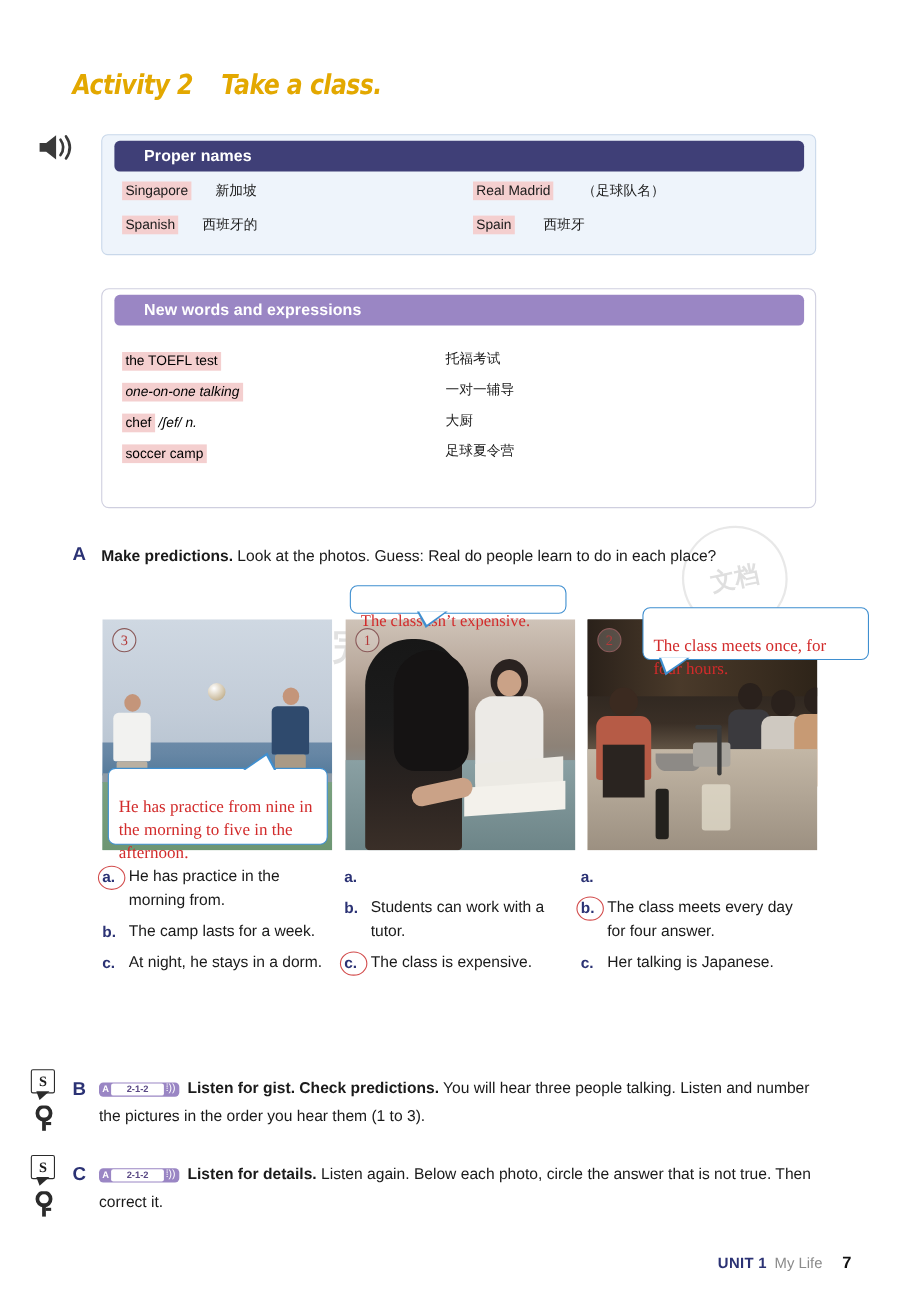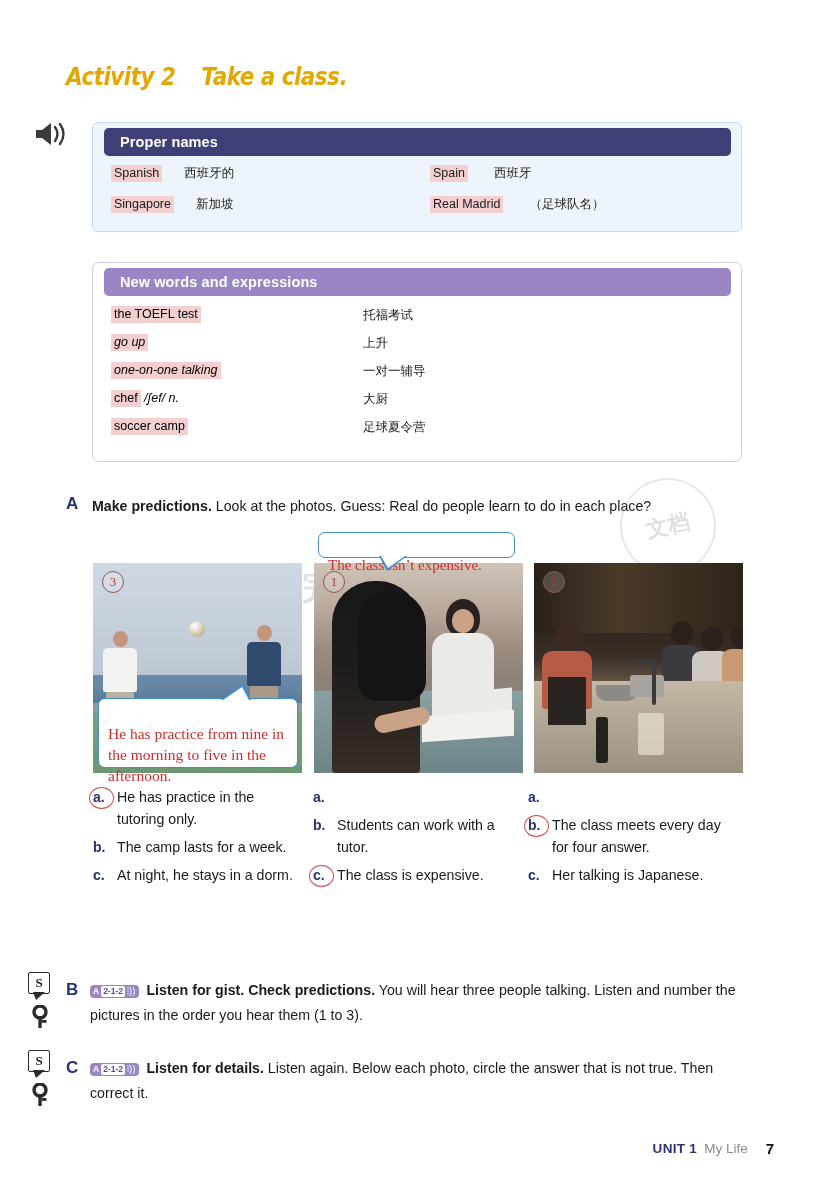--- a/index.html
+++ b/index.html
@@ -32,21 +32,21 @@
     width: 650px; height: 110px;
     background: #eef4fb;
     border: 1px solid #c9d8ea;
     border-radius: 6px;
   }
   .box-header {
     position: absolute; left: 11px; top: 5px;
     width: 627px; height: 28px;
     border-radius: 5px;
     color: #fff; font-weight: 700; font-size: 14.5px;
-    display: flex; align-items: center; padding-left: 16px;
+    display: flex; align-items: center; padding-left: 27px;
     letter-spacing: 0.1px;
   }
   .propbox .box-header { background: #3f3f77; }
 
   .pn-grid {
     position: absolute; left: 0; top: 42px; width: 100%;
     font-size: 12.5px; color: #1a1a1a;
   }
   .pn-row { display: flex; height: 31px; align-items: flex-start; }
   .pn-cell { display: flex; }
@@ -61,21 +61,21 @@
   
   .nwbox {
     position: absolute; left: 92px; top: 262px;
     width: 650px; height: 200px;
     background: #ffffff;
     border: 1px solid #cfcfdf;
     border-radius: 7px;
   }
   .nwbox .box-header { background: #9a86c4; }
   .nw-list { position: absolute; left: 0; top: 44px; width: 100%; font-size: 12.5px; }
-  .nw-row { display: flex; height: 28px; align-items: flex-start; padding-left: 18px; }
+  .nw-row { display: flex; height: 28px; align-items: flex-end; padding-left: 18px; gap: 42px; }
   .nw-term { width: 252px; }
   .nw-term .hl.ital { font-style: italic; }
 
   
   .sec-letter {
     position: absolute;
     font-weight: 700; font-size: 17px; color: #2b3274;
     font-family: "Liberation Sans", sans-serif;
   }
   .sec-a-letter { left: 66px; top: 494px; }
@@ -250,21 +250,21 @@
     display: inline-flex; align-items: center; gap: 2px;
     background: #9a86c4; border-radius: 4px;
     padding: 1px 4px 1px 3px; margin-right: 7px;
     position: relative; top: -1px;
   }
   .audio-badge .ab-a {
     color: #fff; font-size: 8.5px; font-weight: 700; line-height: 10px;
   }
   .audio-badge .ab-num {
     background: #fff; color: #5b4a86; font-size: 8.5px; font-weight: 700;
-    border-radius: 2px; padding: 0 2px; line-height: 11px;
+    border-radius: 2px; padding: 0 14px; line-height: 11px;
   }
   .audio-badge .ab-wave { color: #fff; font-size: 9.5px; line-height: 10px; }
 
   .skill-icons { position: absolute; left: 28px; }
   .si-b { top: 972px; } .si-c { top: 1050px; }
   .s-bubble {
     position: relative; width: 22px; height: 22px;
     border: 1.7px solid #2b2b2b; border-radius: 2px;
     display: flex; align-items: center; justify-content: center;
     font-weight: 700; font-size: 13px; color: #1a1a1a;
@@ -325,51 +325,47 @@
       <path d="M23 9 q5 7 0 14" stroke="#3a3a3a" stroke-width="2.4" fill="none" stroke-linecap="round"></path>
       <path d="M28 6 q7 10 0 20" stroke="#3a3a3a" stroke-width="2.4" fill="none" stroke-linecap="round"></path>
     </svg>
   </div>
 
   <div class="propbox">
     <div class="box-header">Proper names</div>
     <div class="pn-grid">
       <div class="pn-row">
         <div class="pn-cell left">
+          <span class="hl">Singapore</span>
+          <span class="cn">新加坡</span>
+        </div>
+        <div class="pn-cell right">
+          <span class="hl">Real Madrid</span>
+          <span class="cn">（足球队名）</span>
+        </div>
+      </div>
+      <div class="pn-row">
+        <div class="pn-cell left">
           <span class="hl">Spanish</span>
           <span class="cn">西班牙的</span>
         </div>
         <div class="pn-cell right">
           <span class="hl">Spain</span>
           <span class="cn">西班牙</span>
-        </div>
-      </div>
-      <div class="pn-row">
-        <div class="pn-cell left">
-          <span class="hl">Singapore</span>
-          <span class="cn">新加坡</span>
-        </div>
-        <div class="pn-cell right">
-          <span class="hl">Real Madrid</span>
-          <span class="cn">（足球队名）</span>
         </div>
       </div>
     </div>
   </div>
 
   <div class="nwbox">
     <div class="box-header">New words and expressions</div>
     <div class="nw-list">
       <div class="nw-row">
         <div class="nw-term"><span class="hl">the TOEFL test</span><span></span></div>
         <div class="cn">托福考试</div>
-      </div>
-      <div class="nw-row">
-        <div class="nw-term"><span class="hl ital">go up</span><span></span></div>
-        <div class="cn">上升</div>
       </div>
       <div class="nw-row">
         <div class="nw-term"><span class="hl ital">one-on-one talking</span><span></span></div>
         <div class="cn">一对一辅导</div>
       </div>
       <div class="nw-row">
         <div class="nw-term"><span class="hl">chef</span><span style="font-style:italic"> /ʃef/ n.</span></div>
         <div class="cn">大厨</div>
       </div>
       <div class="nw-row">
@@ -455,32 +451,37 @@
       <div class="bottle2"></div>
       <div class="photo-num">2</div>
     </div>
   </div>
 
   <div class="bubble b-top">
     <span>The class isn’t expensive.</span>
     <span class="tail"></span>
     <span class="tail2"></span>
   </div>
+  <div class="bubble b-right">
+    <span>The class meets once, for four hours.</span>
+    <span class="tail"></span>
+    <span class="tail2"></span>
+  </div>
   <div class="bubble b-left">
     <span>He has practice from nine in the morning to five in the afternoon.</span>
     <span class="tail"></span>
     <span class="tail2"></span>
   </div>
 
   <div class="answers">
 
     <div class="acol c1">
       <div class="aitem">
         <div class="aletter circled">a.</div>
-        <div class="atext">He has practice in the tutoring only.</div>
+        <div class="atext">He has practice in the morning from.</div>
       </div>
       <div class="aitem">
         <div class="aletter">b.</div>
         <div class="atext">The camp lasts for a week.</div>
       </div>
       <div class="aitem">
         <div class="aletter">c.</div>
         <div class="atext">At night, he stays in a dorm.</div>
       </div>
     </div>

